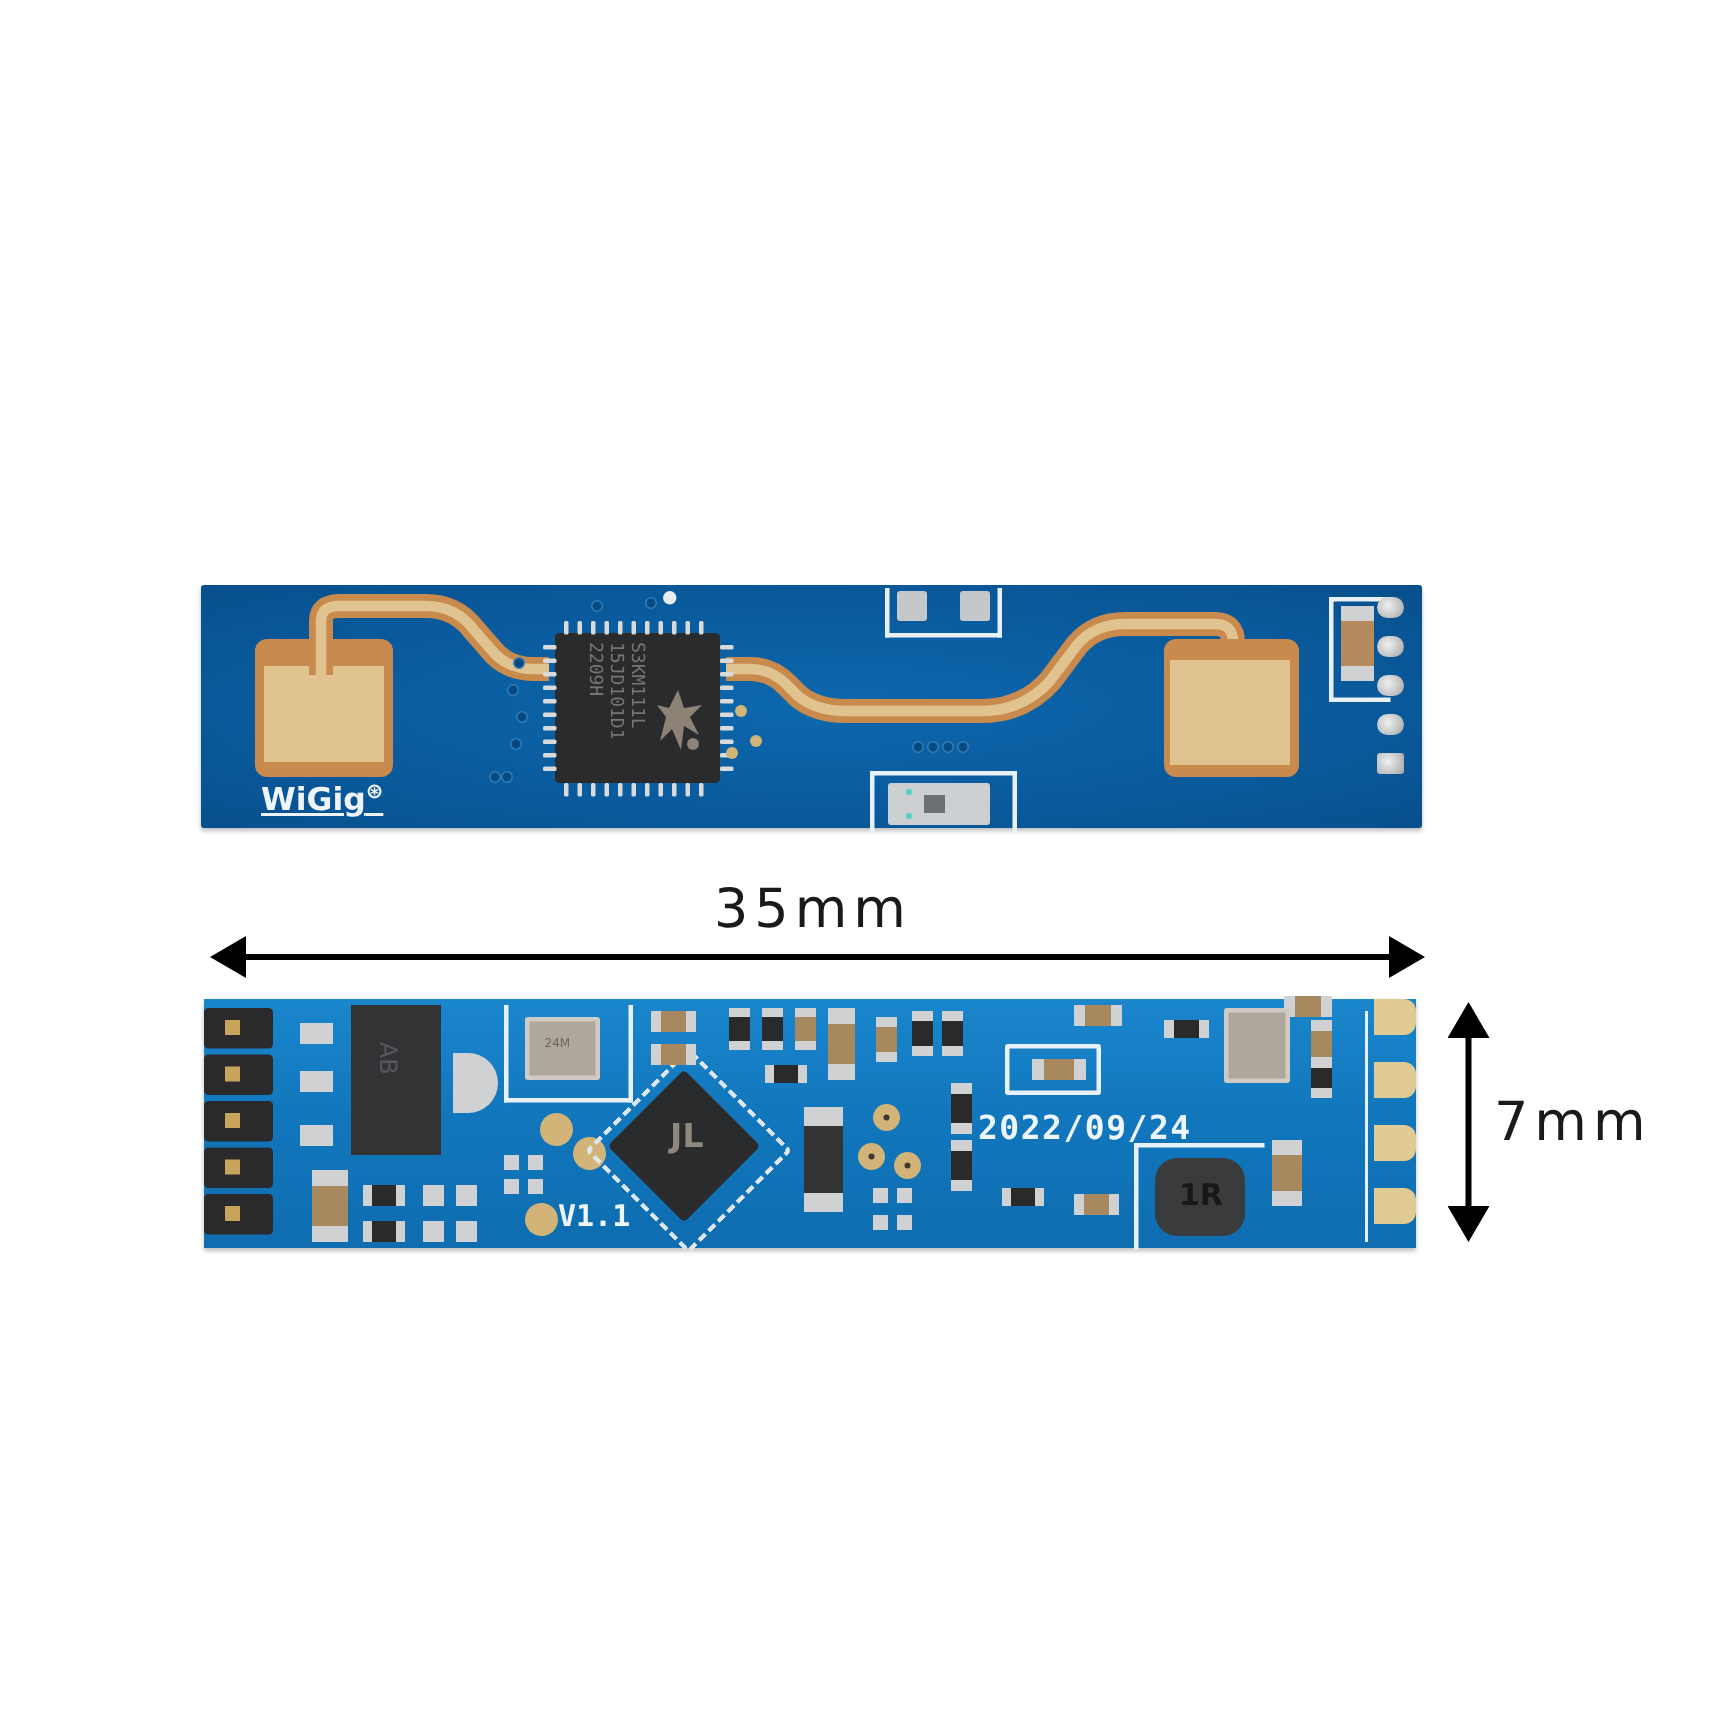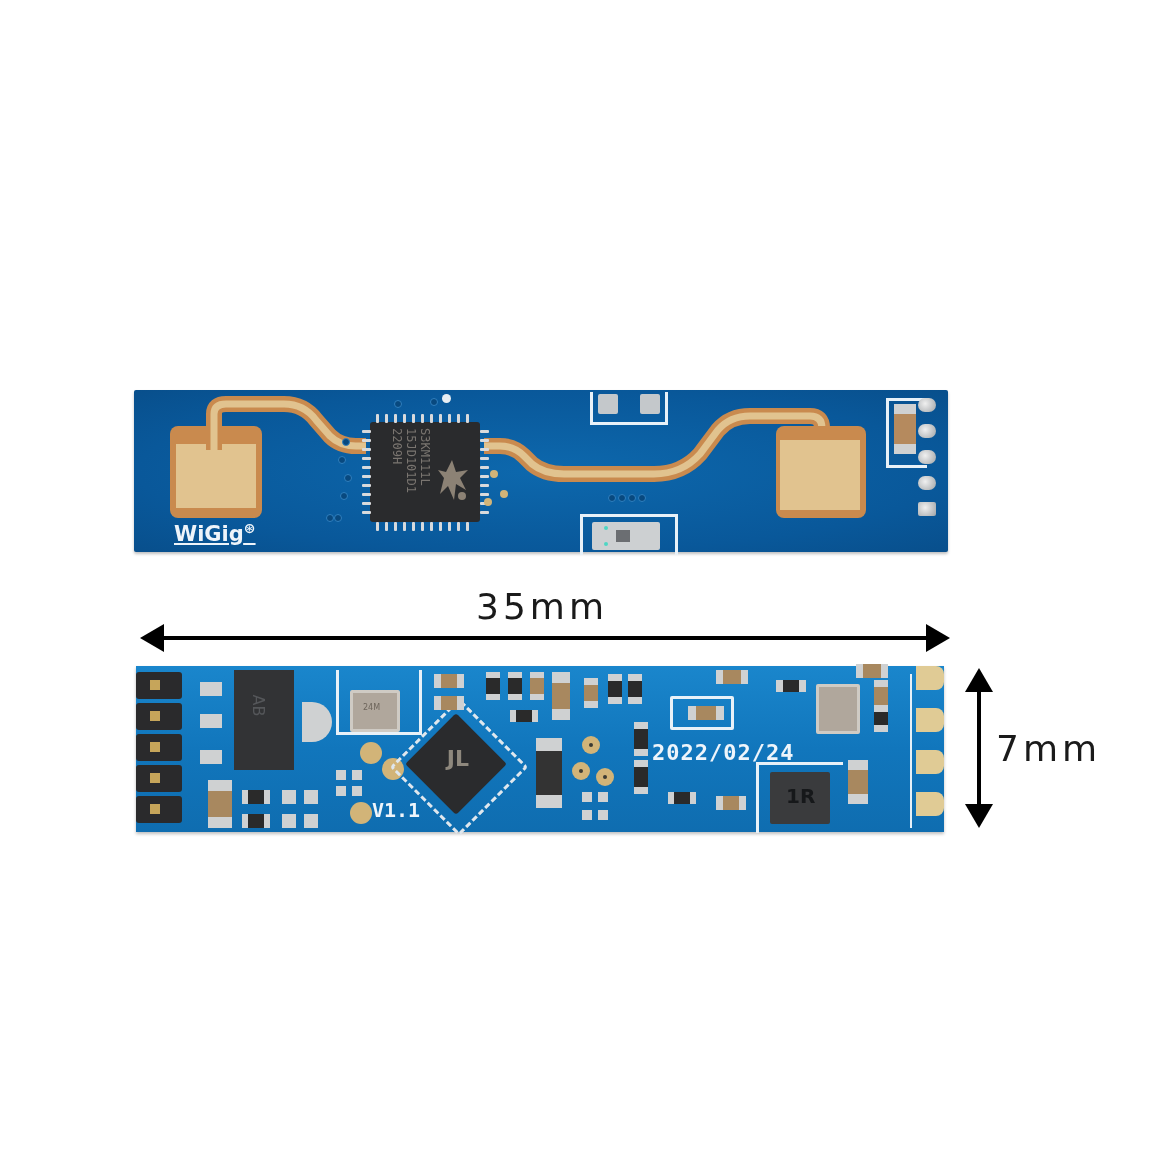--- a/index.html
+++ b/index.html
@@ -35,22 +35,22 @@
   .header-pin { background:#2a2a2c; border-radius:3px; }
   .header-tip { background:#c6a55a; width:10px; height:10px; }
   .reg { background:#323335; }
   .cap { background:linear-gradient(90deg,#cfd1d2 0 22%,#a8885f 22% 78%,#cfd1d2 78%); }
   .cap-v { background:linear-gradient(180deg,#cfd1d2 0 22%,#a8885f 22% 78%,#cfd1d2 78%); }
   .res { background:linear-gradient(90deg,#cfd1d2 0 22%,#2a2a2a 22% 78%,#cfd1d2 78%); }
   .res-v { background:linear-gradient(180deg,#cfd1d2 0 22%,#2a2a2a 22% 78%,#cfd1d2 78%); }
   .gold-dot { background:#d2b478; border-radius:50%; }
   .gold-ring { background:#d2b478; border-radius:50%; }
   .gold-ring::after { content:""; position:absolute; left:50%; top:50%; width:4px; height:4px; margin:-2px 0 0 -2px; border-radius:50%; background:#3c3a33; }
-  .crystal { background:#b0a79c; border:3px solid #cfcbc4; border-radius:2px;margin-top:12px; }
-  .inductor { background:#3a3b3d; border-radius:2px; }
+  .crystal { background:#b0a79c; border:3px solid #cfcbc4; border-radius:2px; }
+  .inductor { background:#3a3b3d; border-radius:15px; }
   .edge-pad { background:#e0cb95; border-radius:0 8px 8px 0; }
   .bot-text { color:#eef5fb; font-family:"DejaVu Sans Mono", monospace; font-weight:bold; }
 </style>
 </head>
 <body>
 
 <div class="abs board-top">
 
   <div class="abs pad-outer" style="left:36px;top:36px;width:92px;height:92px;">
     <div class="abs pad-inner" style="left:6px;top:18px;width:80px;height:64px;"></div>
@@ -268,21 +268,21 @@
   <div class="abs" style="left:446px;top:126px;width:10px;height:10px;background:#cfd1d2;"></div>
   <div class="abs" style="left:462px;top:126px;width:10px;height:10px;background:#cfd1d2;"></div>
   <div class="abs" style="left:446px;top:144px;width:10px;height:10px;background:#cfd1d2;"></div>
   <div class="abs" style="left:462px;top:144px;width:10px;height:10px;background:#cfd1d2;"></div>
 
   <div class="abs res-v" style="left:498px;top:56px;width:14px;height:34px;"></div>
   <div class="abs res-v" style="left:498px;top:94px;width:14px;height:34px;"></div>
   <div class="abs res" style="left:532px;top:126px;width:28px;height:12px;"></div>
   <div class="abs cap" style="left:552px;top:40px;width:36px;height:14px;"></div>
   <div class="abs silk" style="left:534px;top:30px;width:58px;height:28px;border-radius:2px;"></div>
-  <div class="abs bot-text" style="left:516px;top:74px;font-size:22px;letter-spacing:1px;">2022/02/24</div>
+  <div class="abs bot-text" style="left:516px;top:74px;font-size:22px;letter-spacing:1px;">2022/09/24</div>
 
   <div class="abs cap" style="left:720px;top:-2px;width:32px;height:14px;"></div>
   <div class="abs res-v" style="left:738px;top:36px;width:14px;height:30px;"></div>
   <div class="abs cap" style="left:580px;top:4px;width:32px;height:14px;"></div>
   <div class="abs res" style="left:640px;top:14px;width:30px;height:12px;"></div>
   <div class="abs cap" style="left:580px;top:130px;width:30px;height:14px;"></div>
 
   <div class="abs crystal" style="left:680px;top:6px;width:38px;height:44px;"></div>
   <div class="abs cap-v" style="left:738px;top:14px;width:14px;height:32px;"></div>
 

